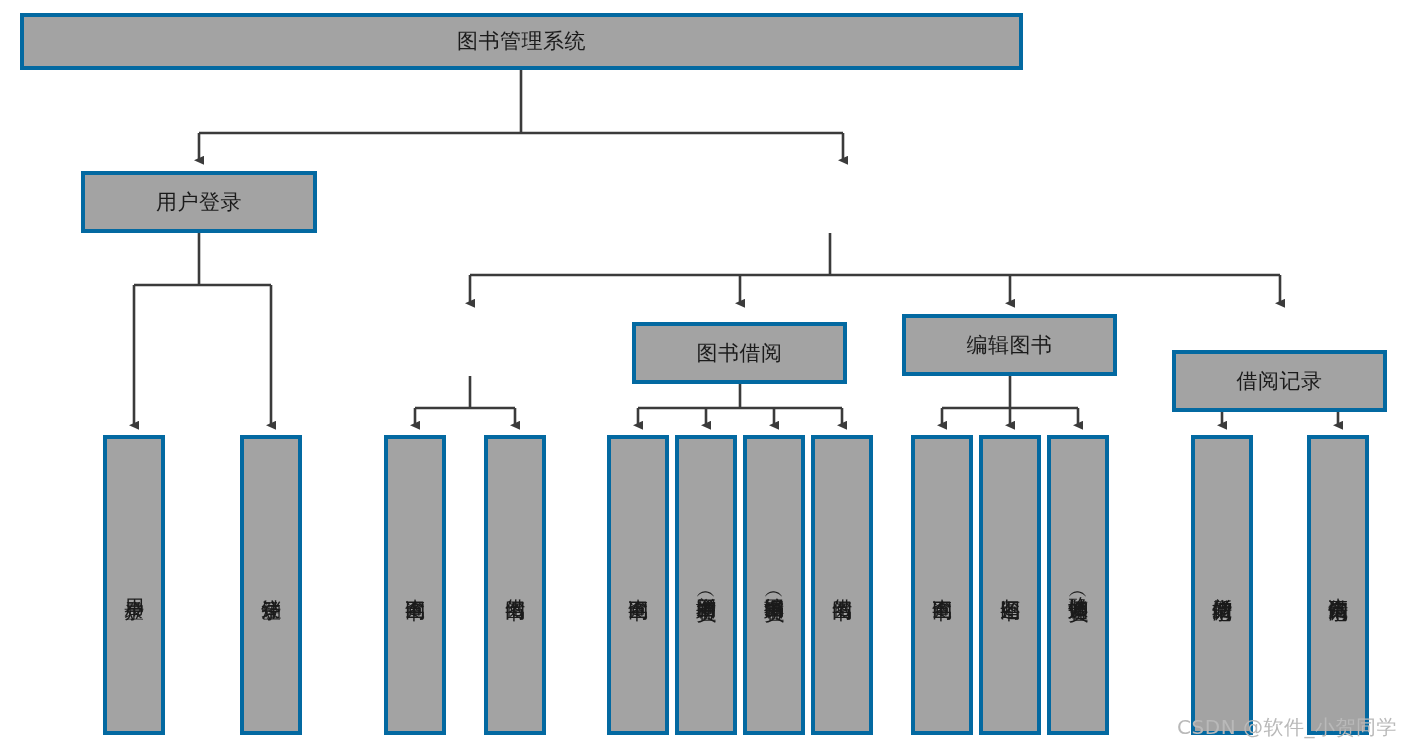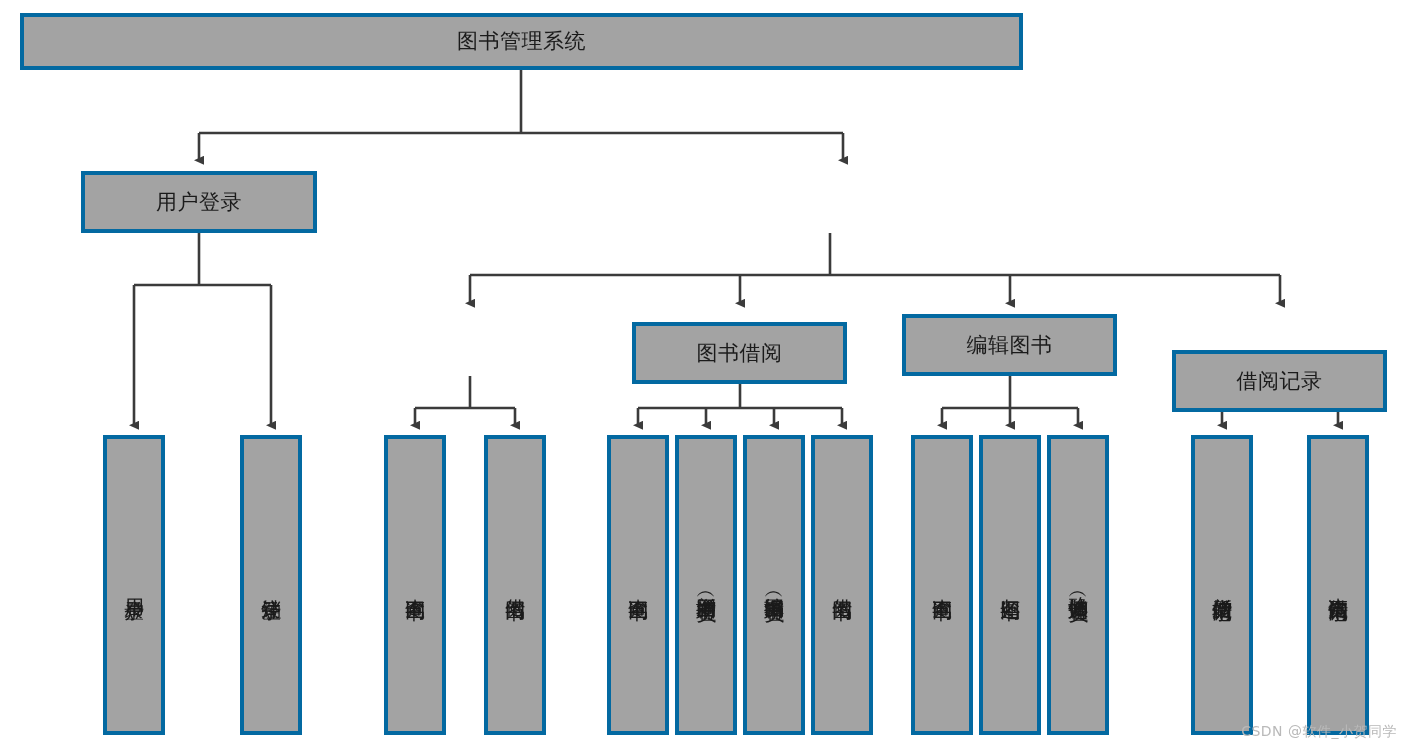--- a/index.html
+++ b/index.html
@@ -50,21 +50,21 @@
   }
   .node.v .cap {
     writing-mode: vertical-rl;
     text-orientation: upright;
     display: block;
   }
   .watermark {
     position: absolute;
     right: 8px;
     bottom: 6px;
-    font-size: 14px;
+    font-size: 20px;
     color: #b9b9b9;
     letter-spacing: 0.5px;
     white-space: nowrap;
     z-index: 3;
     font-family: "DejaVu Sans", "Liberation Sans", sans-serif;
   }
 </style>
 </head>
 <body>
 

